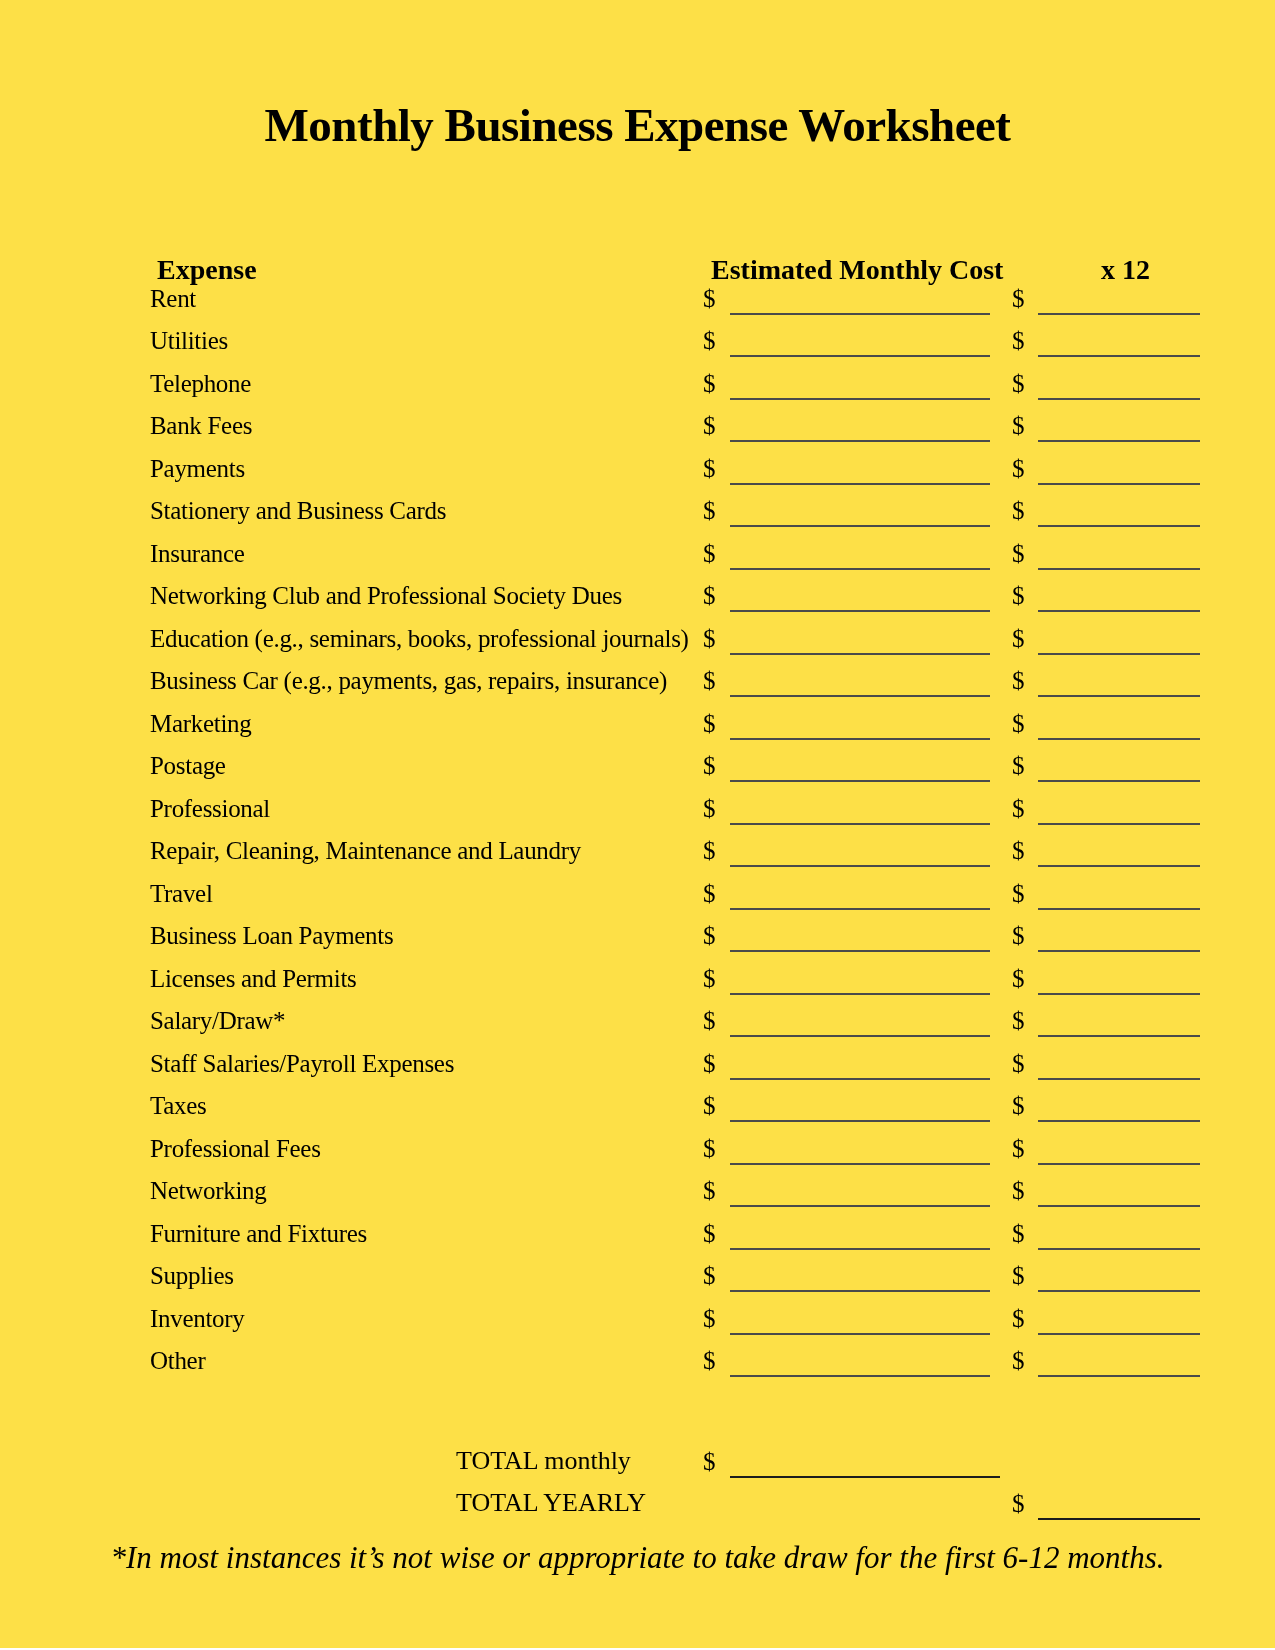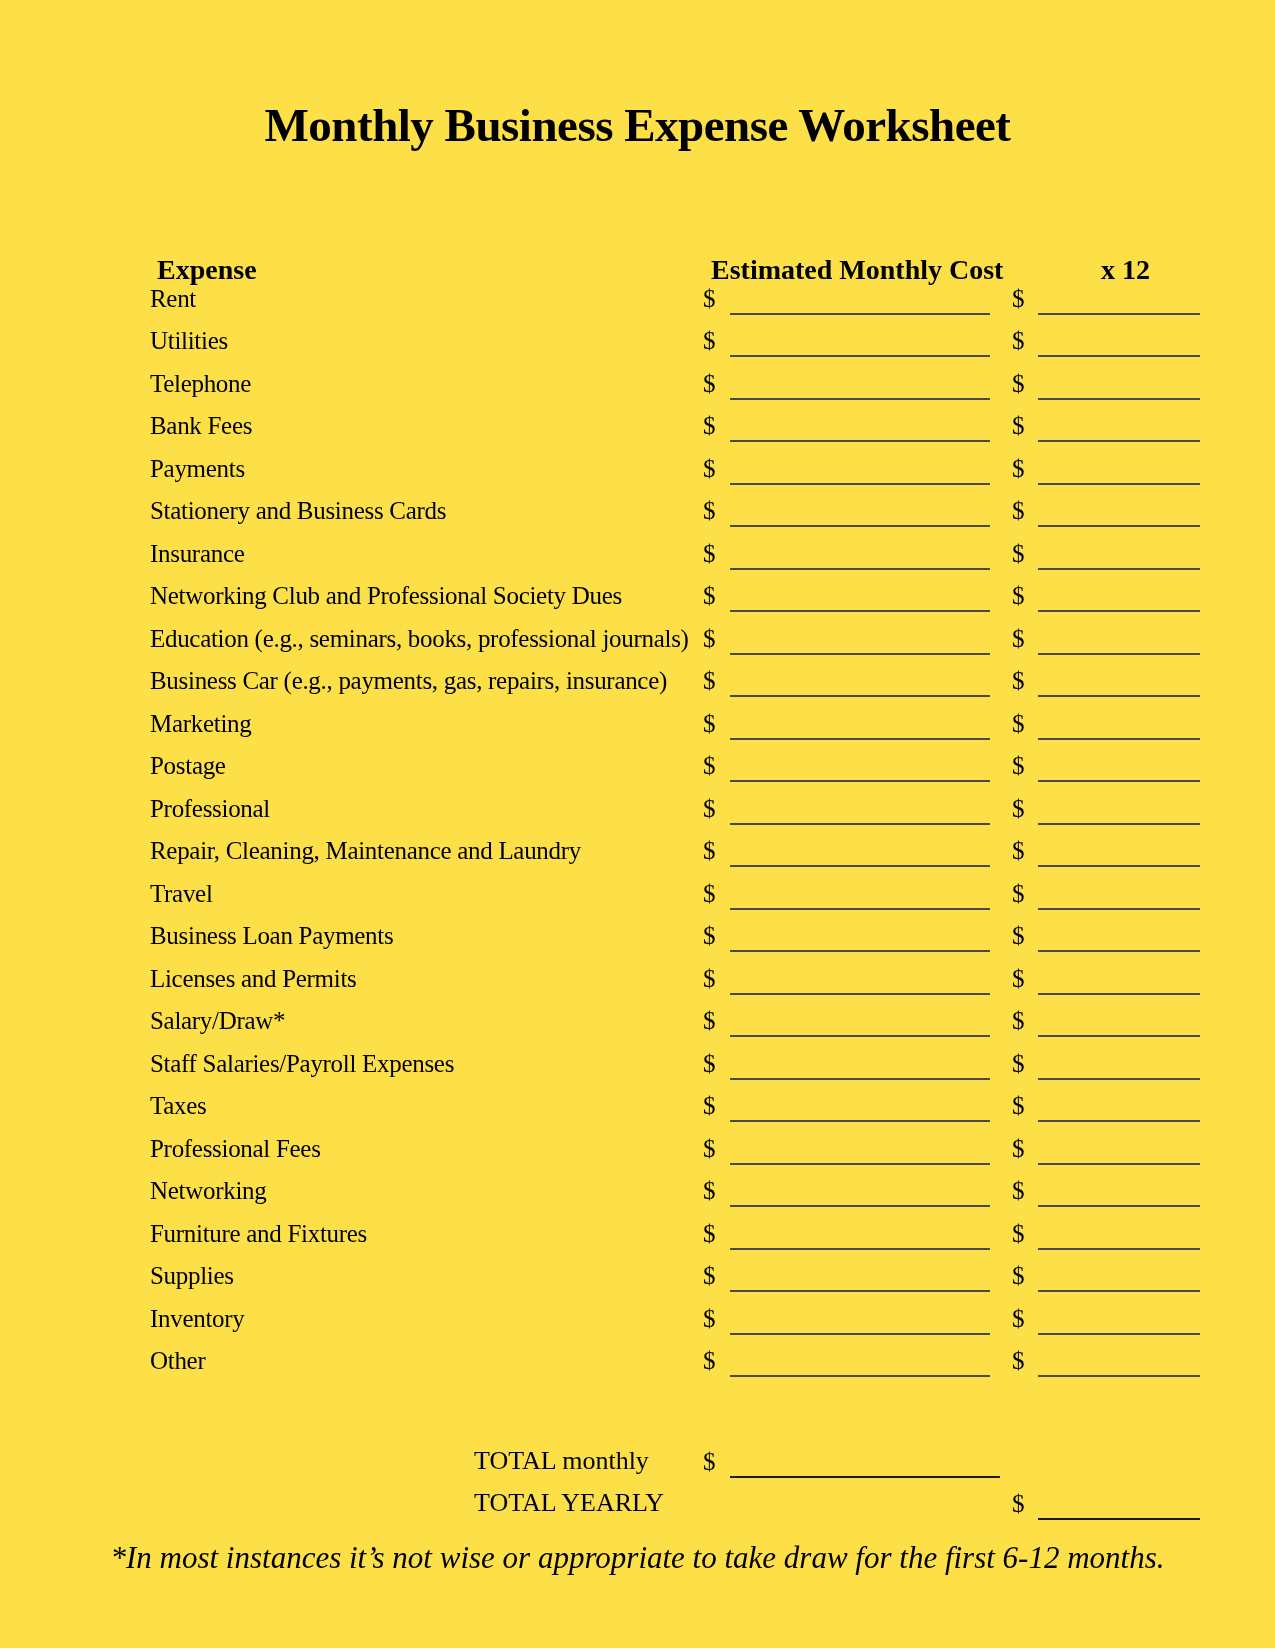--- a/index.html
+++ b/index.html
@@ -42,21 +42,21 @@
   .row .lbl { position: absolute; left: 150px; bottom: 7px; white-space: nowrap; }
   .ds { position: absolute; bottom: 7px; font-size: 25px; }
   .ds.m { left: 703px; }
   .ds.y { left: 1012px; }
   .fl { position: absolute; bottom: 5px; height: 0; border-bottom: 2px solid #4a4a4a; }
   .fl.m-line { left: 730px; width: 260px; }
   .fl.y-line { left: 1038px; width: 162px; }
 
   .totals-block { position: absolute; top: 1440px; left: 0; width: 100%; }
   .total-row { position: relative; height: 42.5px; font-size: 26px; }
-  .total-row .t-lbl { position: absolute; left: 456px; bottom: 7px; white-space: nowrap; margin-left: 18px; }
+  .total-row .t-lbl { position: absolute; left: 456px; bottom: 7px; white-space: nowrap; }
   .total-row .fl { border-bottom-color: #1c1c1c; }
   .total-row .fl.tm-line { left: 730px; width: 270px; }
   .total-row .fl.ty-line { left: 1038px; width: 162px; }
 
   .footnote {
     position: absolute;
     top: 1540px;
     left: 0;
     width: 100%;
     text-align: center;

